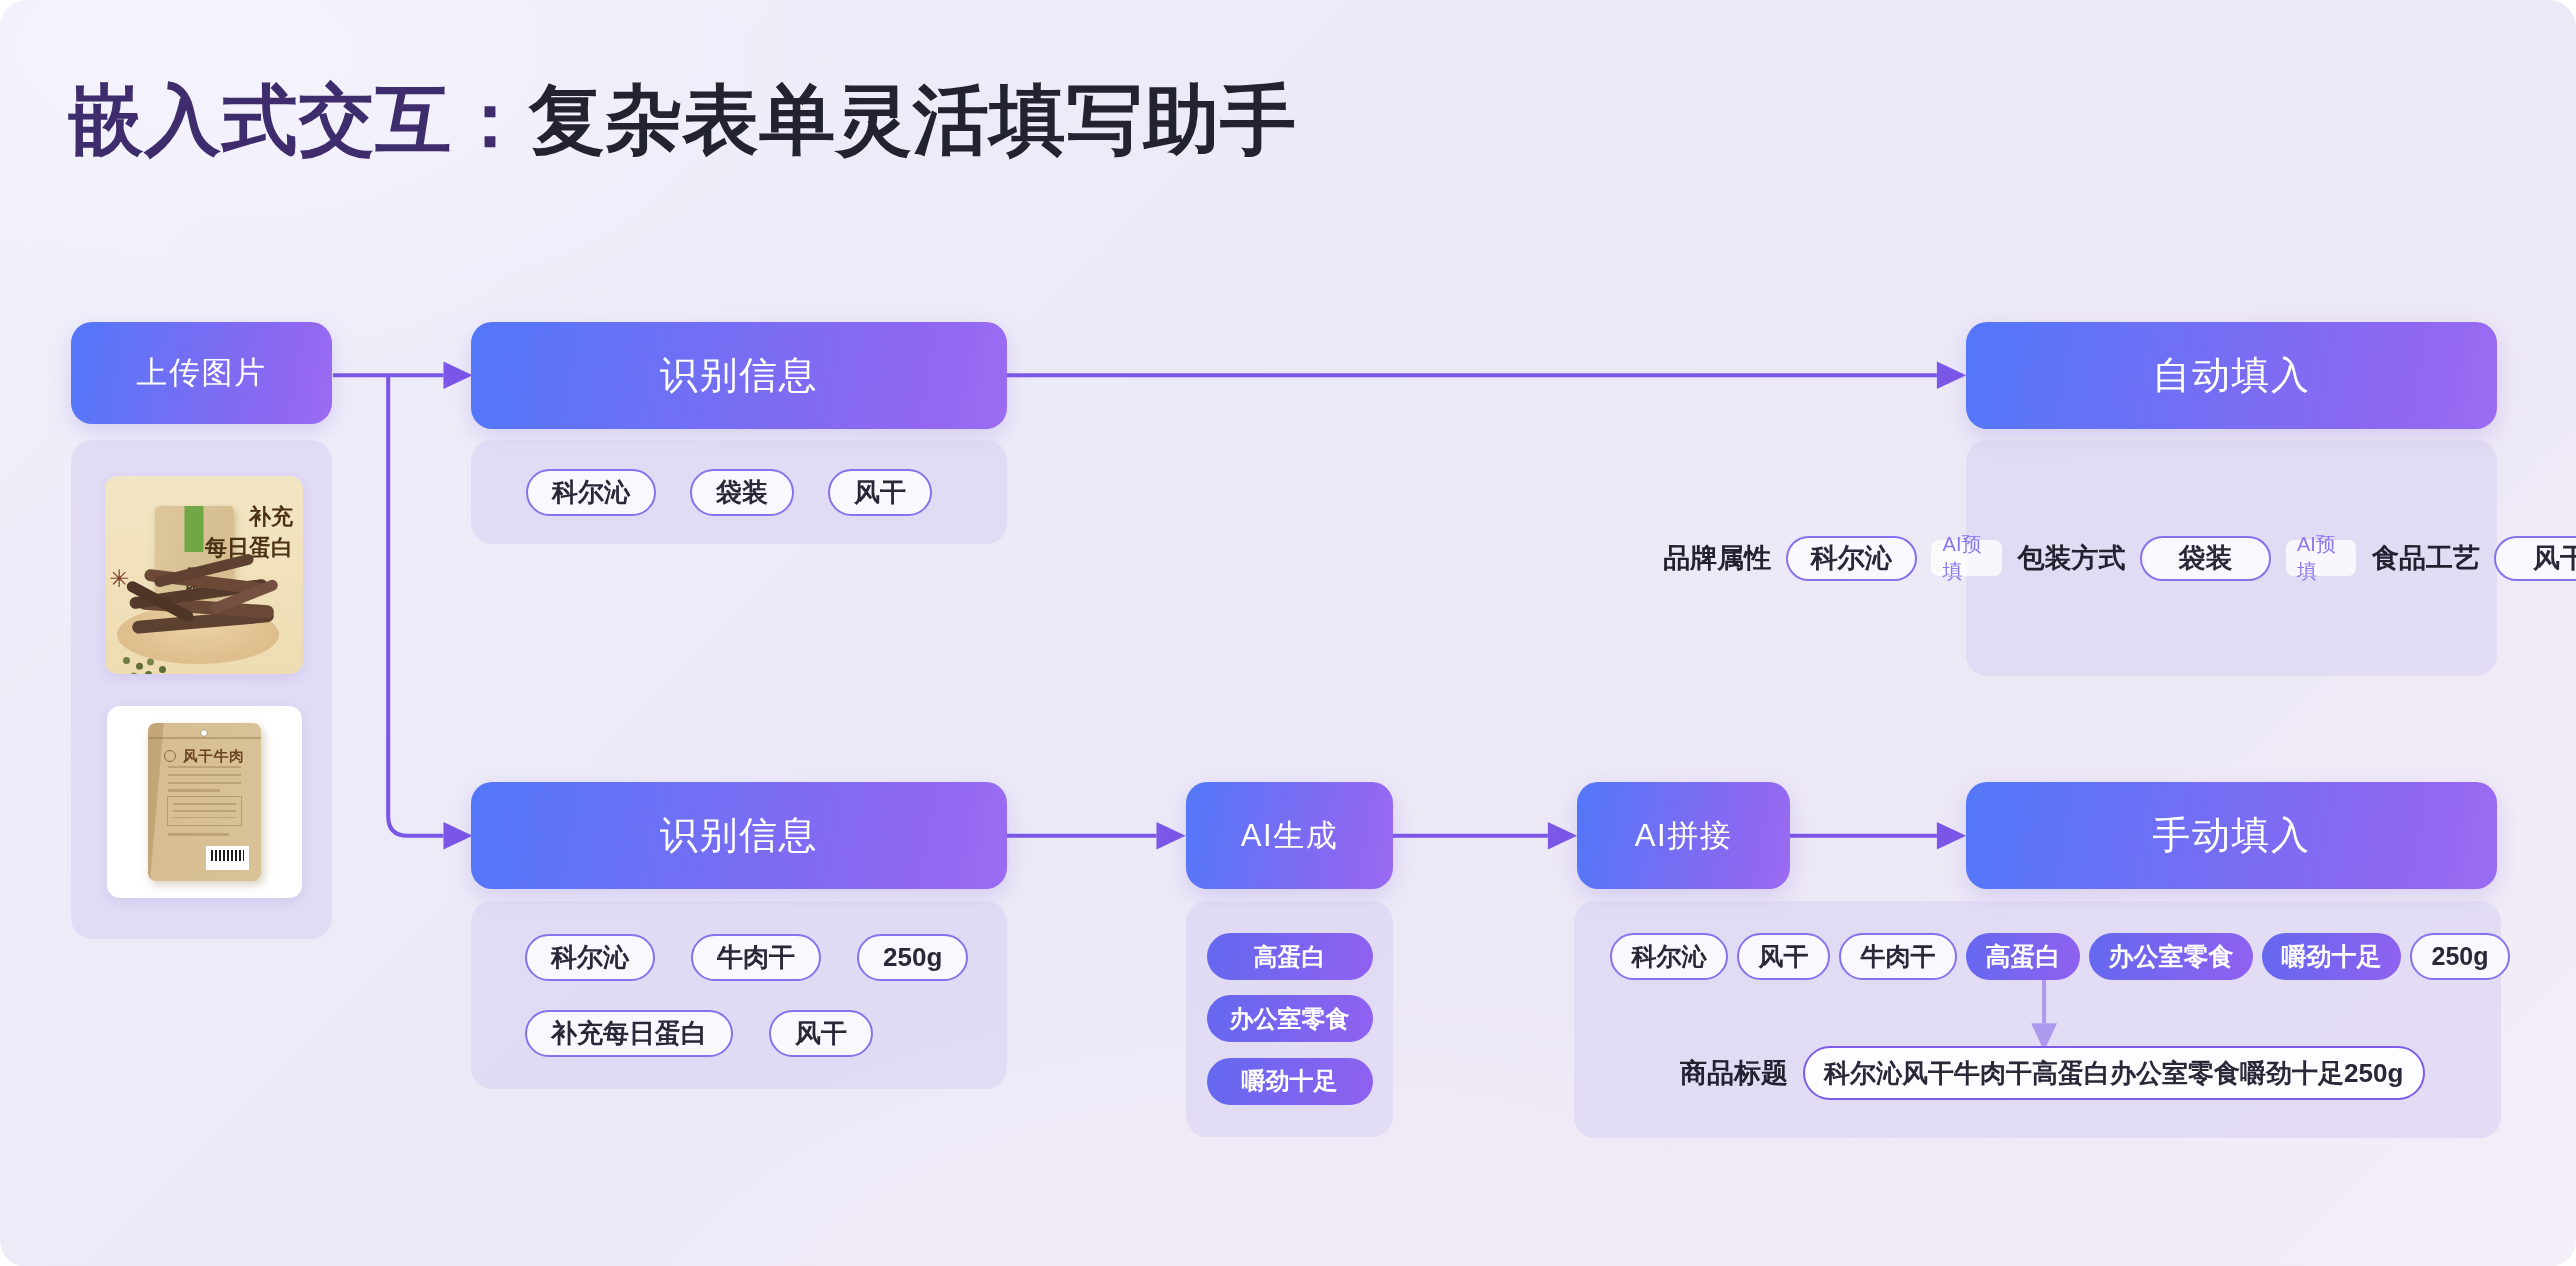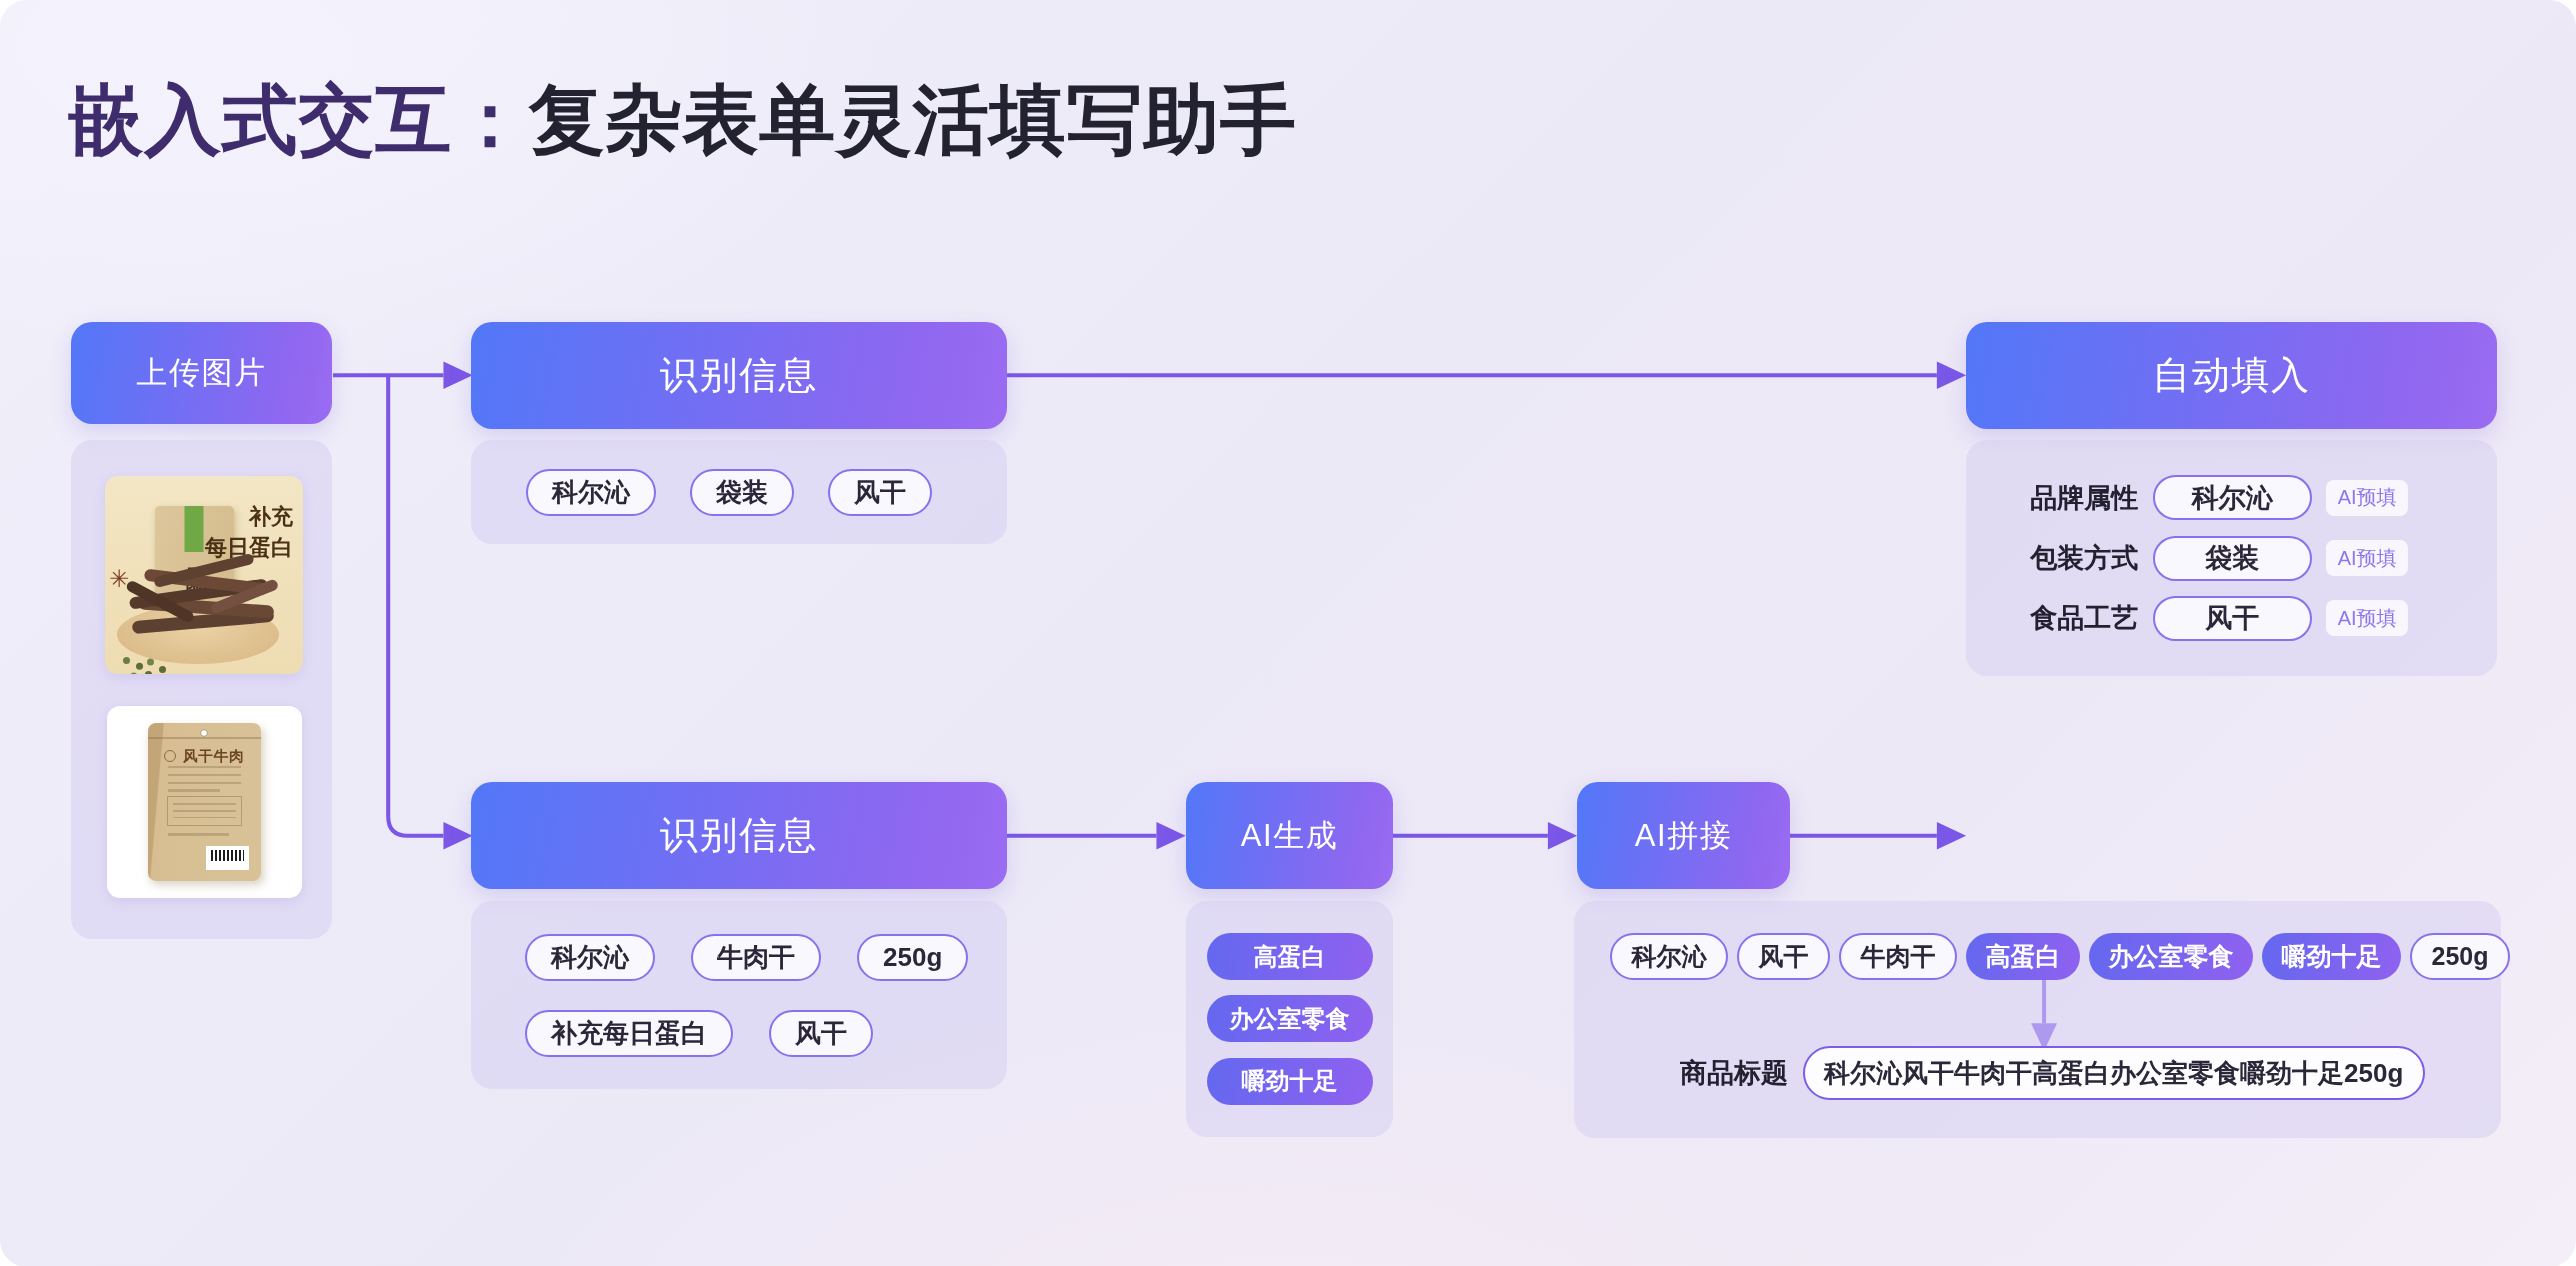--- a/index.html
+++ b/index.html
@@ -35,21 +35,21 @@
 
   .tag-row{display:flex;align-items:center;}
 
   .panel-tags1{display:flex;align-items:center;padding-left:55px;gap:34px;}
   .panel-tags2{display:flex;flex-direction:column;justify-content:center;padding-left:54px;gap:29px;}
   .panel-tags2 .tag-row{gap:36px;}
 
   .panel-ai{display:flex;flex-direction:column;align-items:center;padding-top:32px;gap:15.4px;}
   .panel-ai .pill{width:166px;font-size:24px;padding:0;}
 
-  .panel-autofill{display:flex;flex-direction:column;justify-content:center;gap:15.4px;padding:0 89px 0 0;}
+  .panel-autofill{display:flex;flex-direction:row;justify-content:center;gap:15.4px;padding:0 89px 0 0;}
   .af-row{display:flex;align-items:center;justify-content:flex-end;gap:14.6px;}
   .af-label{color:#23202F;font-size:27px;font-weight:700;white-space:nowrap;}
   .af-pill{width:159px;height:45px;display:inline-flex;align-items:center;justify-content:center;
     border-radius:23px;background:#FAF8FF;border:2px solid #8672EC;color:#2B2738;font-size:27px;font-weight:600;}
   .ai-badge{display:inline-flex;align-items:center;justify-content:center;height:36px;padding:0 11.4px;
     border-radius:8px;background:rgba(255,255,255,0.78);color:#8A78EC;font-size:20px;}
 
   .panel-manual .tag-row{position:absolute;left:36px;top:32px;gap:9px;}
   .panel-manual .pill{padding:0 19.5px;font-size:25px;}
   .result-row{position:absolute;left:106px;top:145px;display:flex;align-items:center;gap:14.6px;text-align:center;}
@@ -196,20 +196,23 @@
 
   <div class="node" style="left:471px;top:782px;width:536px;height:107px;">
       <span>识别信息</span>
     </div>
   <div class="node small" style="left:1186px;top:782px;width:207px;height:107px;">
       <span>AI生成</span>
     </div>
   <div class="node small" style="left:1577px;top:782px;width:213px;height:107px;">
       <span>AI拼接</span>
     </div>
+  <div class="node" style="left:1966px;top:782px;width:531px;height:107px;">
+      <span>手动填入</span>
+    </div>
 
   <div class="panel panel-tags2" style="left:471px;top:901px;width:536px;height:188px;">
     <div class="tag-row">
       <span class="pill">科尔沁</span>
       <span class="pill">牛肉干</span>
       <span class="pill">250g</span>
     </div>
     <div class="tag-row">
       <span class="pill">补充每日蛋白</span>
       <span class="pill">风干</span>

